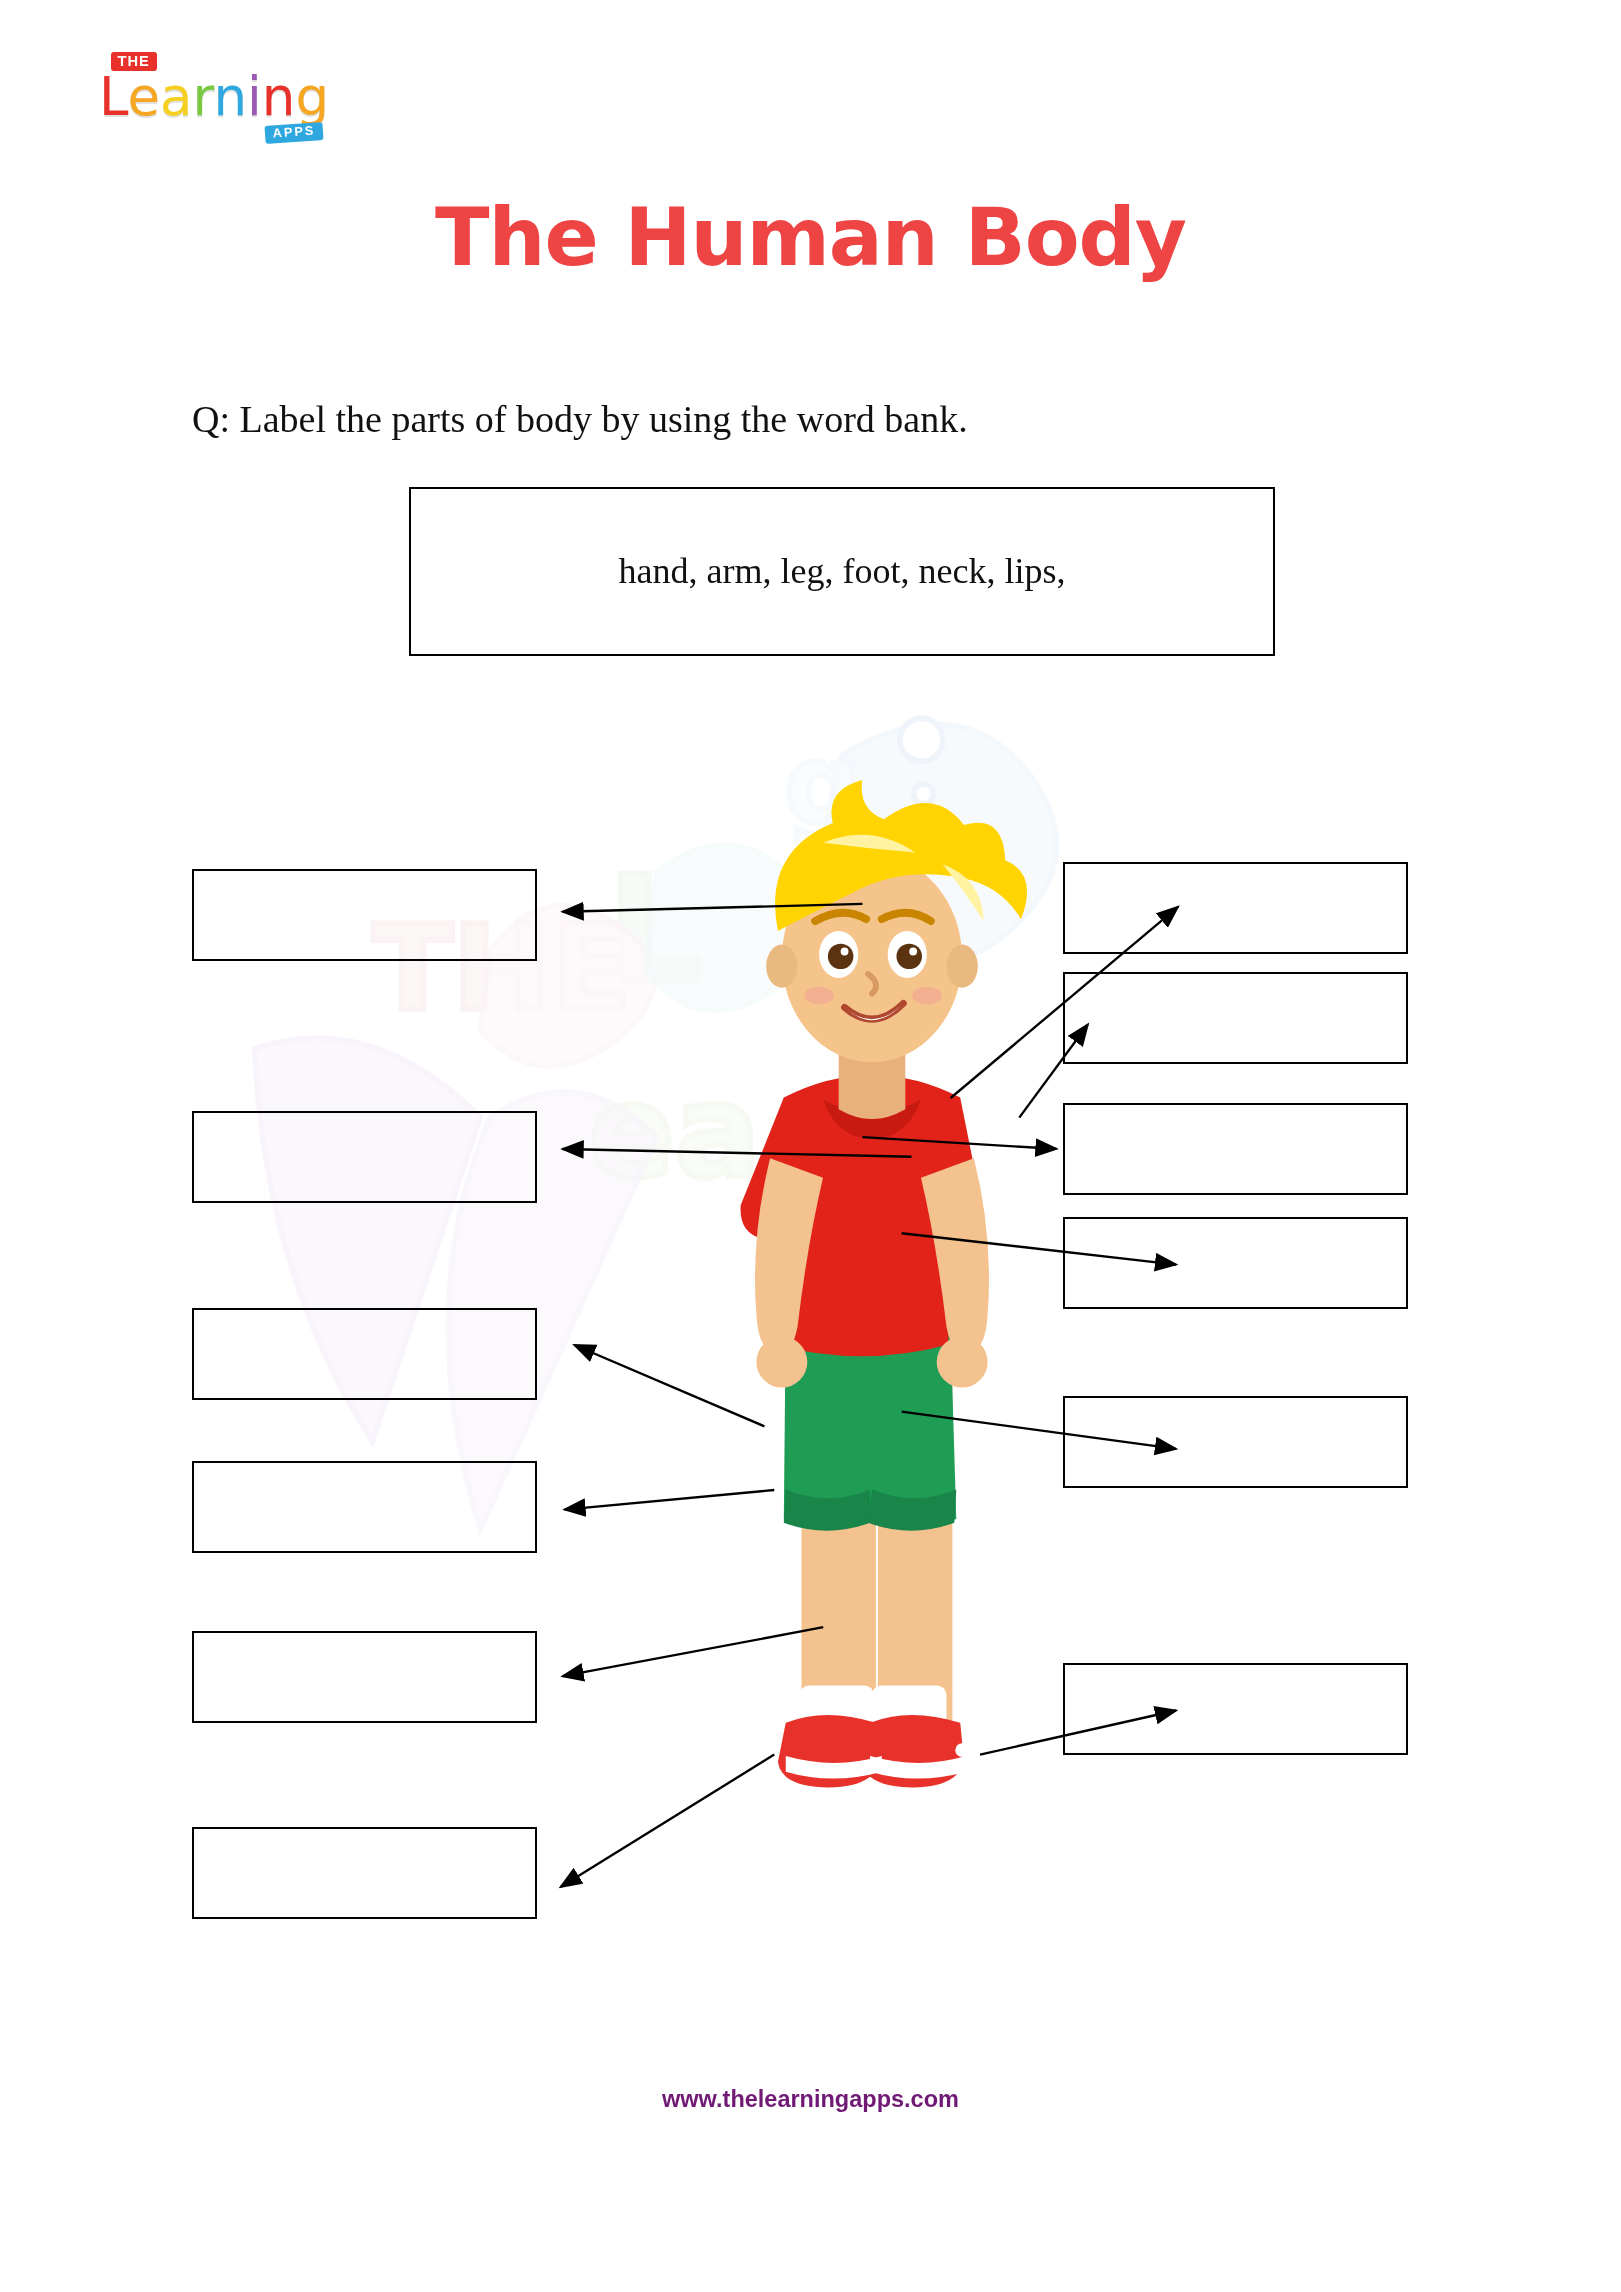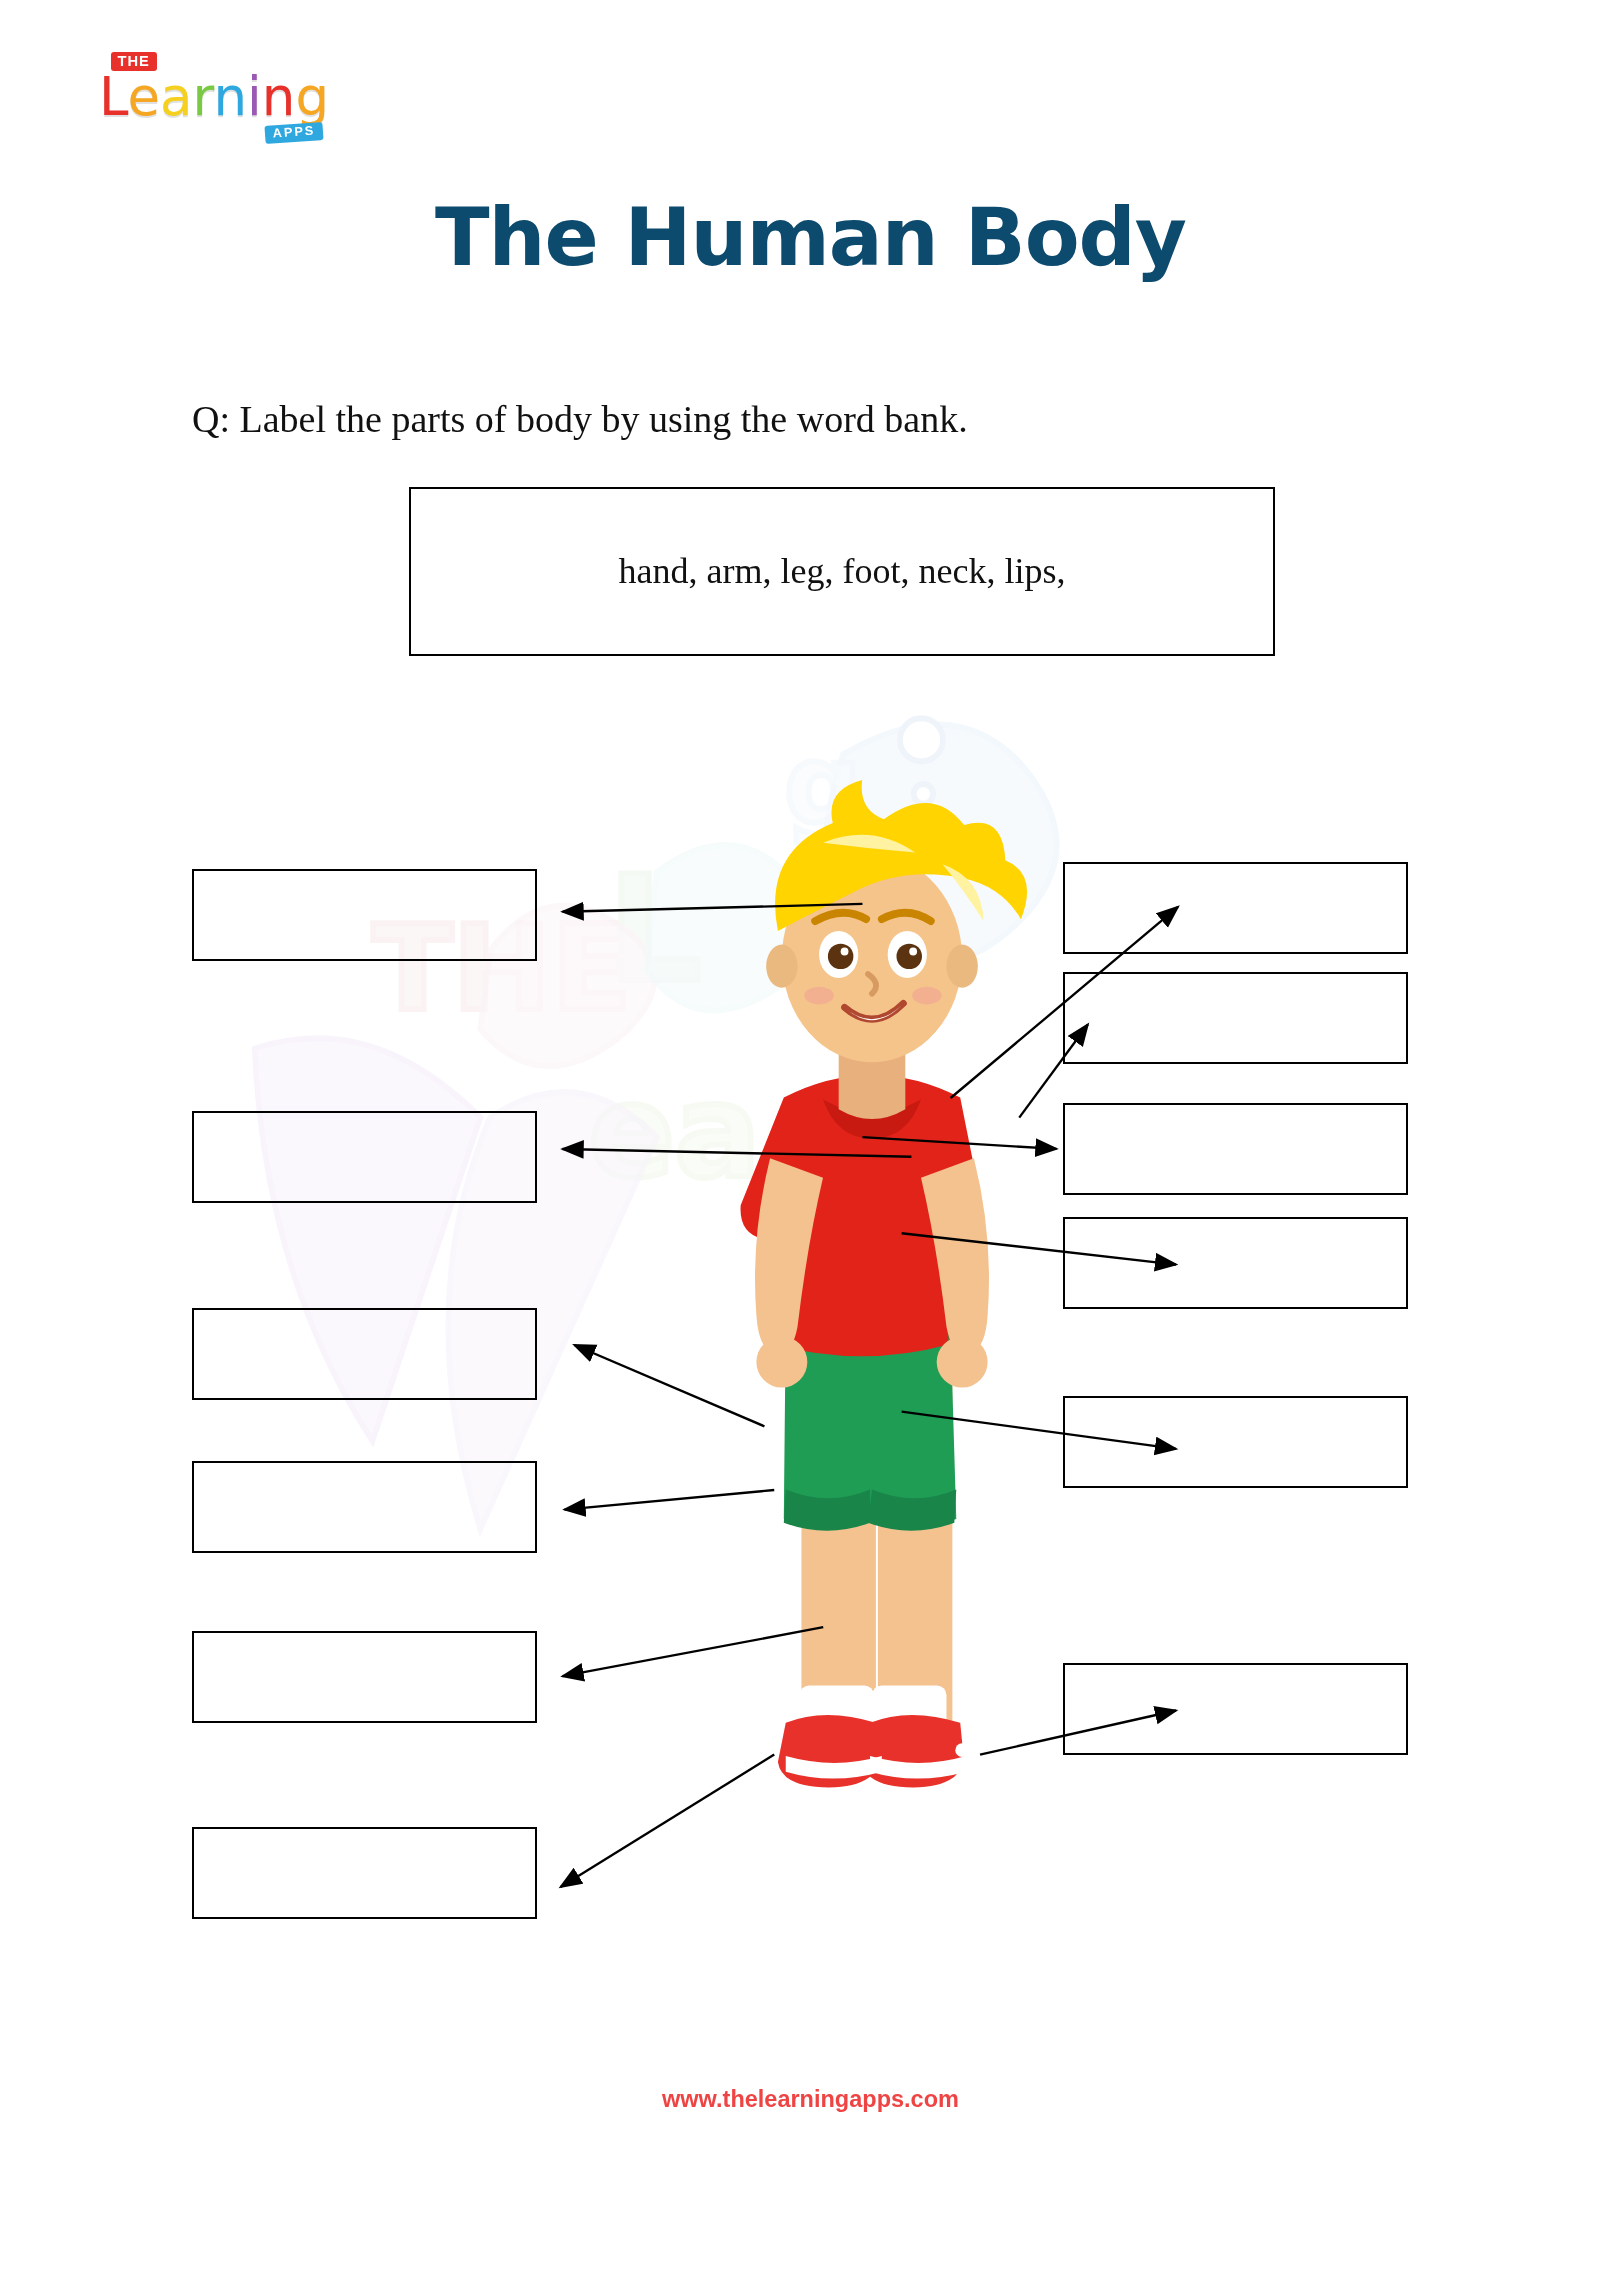--- a/index.html
+++ b/index.html
@@ -72,21 +72,21 @@
   .title {
     position: absolute;
     left: 0;
     top: 191px;
     width: 100%;
     text-align: center;
     font-family: "DejaVu Sans", sans-serif;
     font-weight: bold;
     font-size: 80px;
     letter-spacing: -1px;
-    color: #0c4a6e;
+    color: #ef4444;
   }
 
   
   .question {
     position: absolute;
     left: 192px;
     top: 397px;
     font-size: 38px;
     color: #111111;
   }
@@ -154,21 +154,21 @@
   
   .footer {
     position: absolute;
     left: 0;
     top: 2086px;
     width: 100%;
     text-align: center;
     font-family: "Liberation Sans", sans-serif;
     font-weight: bold;
     font-size: 23.5px;
-    color: #ef4444;
+    color: #701a75;
   }
 </style>
 </head>
 <body>
 
 <div class="logo">
   <div class="logo-the">THE</div>
   <div class="logo-word">
     <span style="color:#e8312a">L</span><span style="color:#f5a623">e</span><span style="color:#f5d020">a</span><span style="color:#7ac943">r</span><span style="color:#2fa8e0">n</span><span style="color:#9b59b6">i</span><span style="color:#e8312a">n</span><span style="color:#f5a623">g</span>
   </div>

